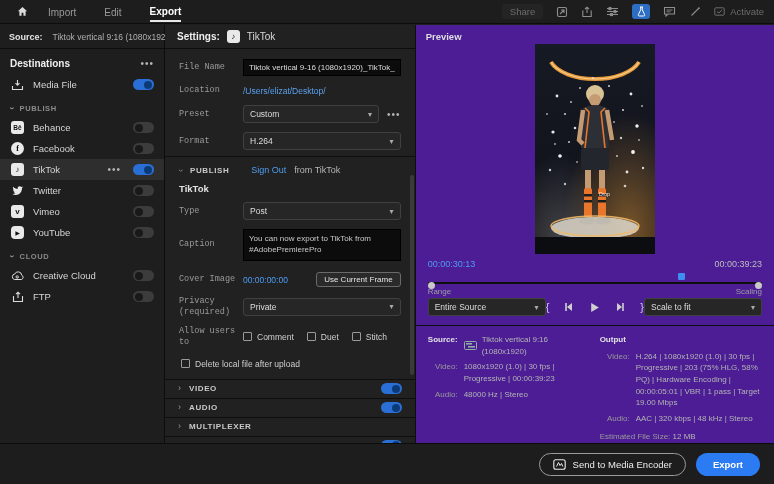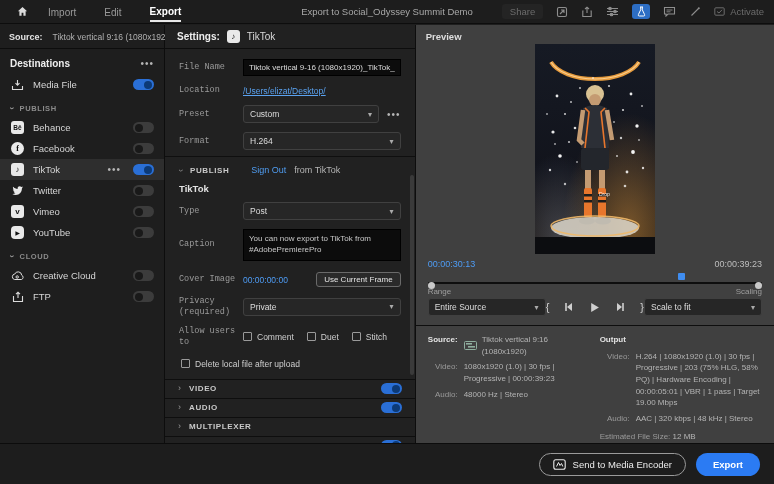--- a/index.html
+++ b/index.html
@@ -58,42 +58,42 @@
   .settings { width:257px; background:#212121; border-right:1px solid #0d0d0d; position:relative; overflow:hidden; }
   .set-head { height:24px; border-bottom:1px solid #0d0d0d; display:flex; align-items:center; gap:7px; padding:0 12px; }
   .set-head .t { color:#eee; font-weight:bold; font-size:10px; }
   .set-head .v { color:#d8d8d8; font-size:10px; }
   .form { padding:10px 14px 0; }
   .frow { display:flex; align-items:center; margin-bottom:9px; }
   .frow.top { align-items:flex-start; }
   .lbl { width:64px; color:#9a9a9a; font-size:8.5px; flex-shrink:0; line-height:1.25;font-family:Liberation Mono, monospace; }
   .fld { width:160px; }
   input.txt { width:100%; background:#0c0c0c; border:1px solid #000; color:#ddd; font-size:8px; padding:3px 5px; font-family:inherit; }
-  .link { color:#5aa2f0; text-decoration:underline; font-size:8.5px; }
+  .link { color:#5aa2f0; font-size:8.5px; }
   .sel { background:#262626; border:1px solid #404040; border-radius:3px; padding:3px 6px; display:flex; align-items:center; justify-content:space-between; color:#ddd; font-size:8.5px; }
   .sel .caret { color:#aaa; font-size:8px; }
   .after-dots { margin-left:8px; color:#b5b5b5; letter-spacing:1px; }
   .divider { border-top:1px solid #0f0f0f; margin:2px 0 0; }
   .pub-head { display:flex; align-items:center; gap:8px; padding:8px 14px 6px; }
   .pub-title { color:#c9c9c9; font-weight:bold; font-size:8px; letter-spacing:.6px; }
   .signout { color:#4f9cf0; font-size:9px; margin-left:14px; }
   .fromtxt { color:#b5b5b5; font-size:9px; }
   .svc { color:#e2e2e2; font-weight:bold; font-size:9.5px; padding:2px 14px 8px; }
   textarea.ta { width:100%; height:32px; background:#0c0c0c; border:1px solid #000; color:#c9c9c9; font-size:8px; padding:3px 5px; resize:none; font-family:inherit; line-height:1.4; }
   .tc-blue { color:#4e9cf5; font-size:8.5px; }
   .btn-ucf { background:#2a2a2a; border:1px solid #6a6a6a; border-radius:3px; padding:2px 7px; font-size:8px; color:#e3e3e3; white-space:nowrap; }
   .cbrow { display:flex; align-items:center; gap:5px; }
   .cb { width:9px; height:9px; border:1px solid #9a9a9a; border-radius:1px; background:transparent; flex-shrink:0; }
   .cbl { color:#cfcfcf; font-size:8.5px; }
   .sec-row { border-top:1px solid #0e0e0e; height:19px; display:flex; align-items:center; gap:8px; padding:0 13px; }
   .sec-title { color:#c9c9c9; font-weight:bold; font-size:8px; letter-spacing:.6px; flex:1; }
   .sbar { position:absolute; right:1px; top:150px; width:4px; height:200px; background:#3a3a3a; border-radius:2px; }
 
   
-  .preview { flex:1; background:#404040; display:flex; flex-direction:column; }
+  .preview { flex:1; background:#4c1d95; display:flex; flex-direction:column; }
   .pv-label { padding:6px 10px 2px; color:#dedede; font-weight:bold; font-size:9.5px; }
   .pv-stage { height:212px; display:flex; justify-content:center; align-items:flex-start; }
   .tc-row { display:flex; justify-content:space-between; padding:5px 12px 1px; font-size:9px; }
   .tc-cur { color:#4e9cf5; }
   .tc-dur { color:#bdbdbd; }
   .ruler { margin:4px 12px 0; height:9px; position:relative;
     background:repeating-linear-gradient(90deg,#494949 0 1px,transparent 1px 6px);
     background-size:100% 4px; background-position:0 4px; background-repeat:no-repeat; }
   .playhead { position:absolute; left:75%; top:-1px; width:7px; height:7px; background:#3f8df0; border-radius:1px; }
   .range-track { margin:4px 12px 0; height:7px; background:#0e0e0e; border-radius:4px; position:relative; }
@@ -136,21 +136,20 @@
     <div class="home">
       <svg width="11" height="11" viewBox="0 0 12 12">
           <path d="M6 1 L11 5.6 H9.4 V10.5 H7 V7.4 H5 V10.5 H2.6 V5.6 H1 Z" fill="#dcdcdc"></path>
         </svg>
     </div>
     <div class="nav">
       <span class="navitem">Import</span>
       <span class="navitem">Edit</span>
       <span class="navitem active">Export</span>
     </div>
-    <div class="tb-title">Export to Social_Odyssey Summit Demo</div>
     <div class="tb-right">
       <span class="tb-share">Share</span>
       <span class="tb-ic">
         <svg width="12" height="12" viewBox="0 0 12 12" fill="none" stroke="#8e8e8e" stroke-width="1.1">
             <rect x="1.5" y="1.5" width="9" height="9" rx="1.5"></rect>
             <path d="M4 8 L8 4 M5 4 H8 V7"></path>
           </svg>
       </span>
       <span class="tb-ic">
         <svg width="12" height="12" viewBox="0 0 12 12" fill="none" stroke="#8e8e8e" stroke-width="1.1">

